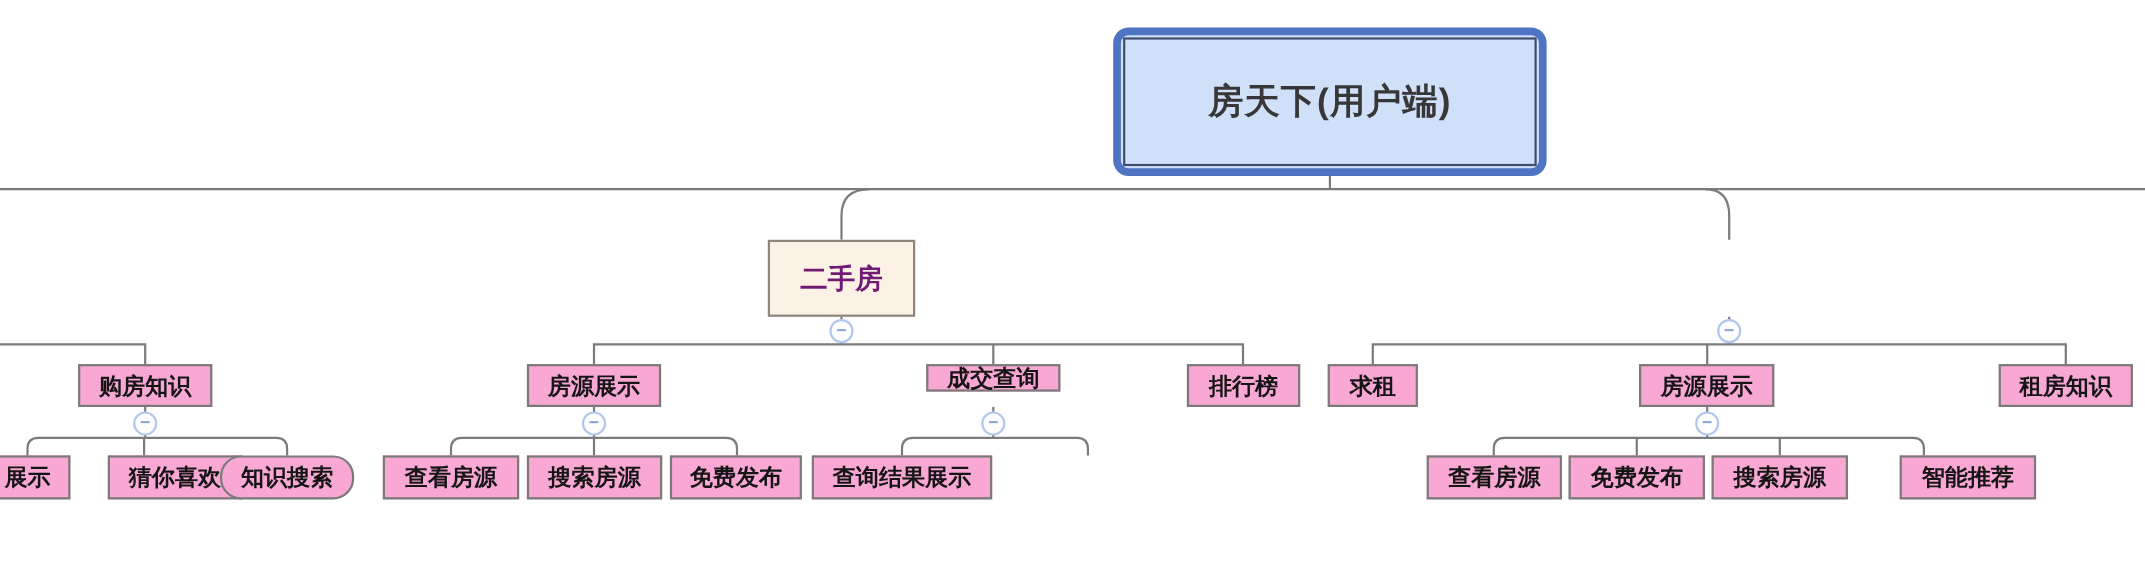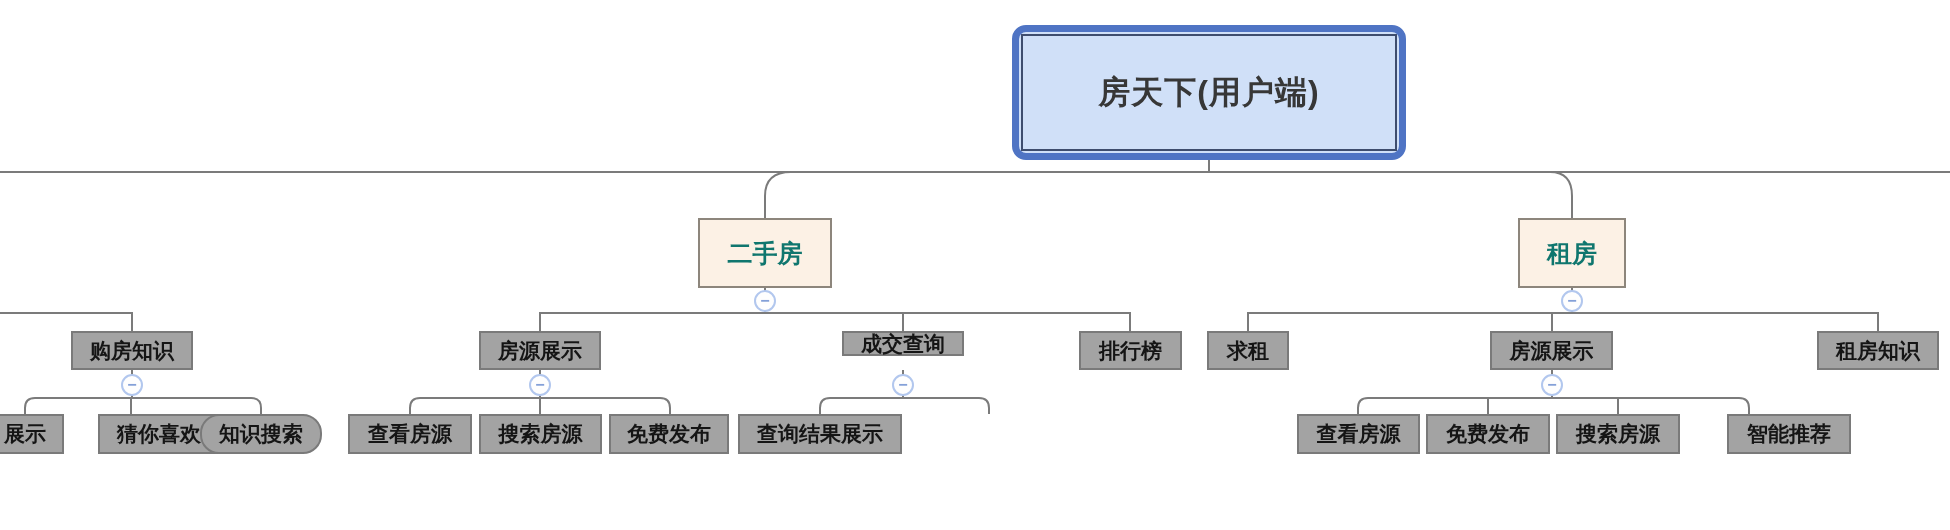--- a/index.html
+++ b/index.html
@@ -45,24 +45,24 @@
     font-size: 32px;
     font-weight: 700;
     color: #373737;
     letter-spacing: 1px;
   }
   .l1 {
     background: #fcf1e5;
     border: 2px solid #8d867c;
     font-size: 25px;
     font-weight: 600;
-    color: #0f766e;
+    color: #701a75;
   }
   .l2 {
-    background: #a3a3a3;
+    background: #f9a8d4;
     border: 2px solid #7a7a7a;
     font-size: 21px;
     font-weight: 600;
     color: #151515;
   }
   .minus {
     position: absolute;
     box-sizing: border-box;
     width: 22px;
     height: 22px;
@@ -113,21 +113,20 @@
     <path d="M1358 414 V408 Q1358 398 1368 398 H1739 Q1749 398 1749 408 V414"></path>
     <path d="M1488 398 V414"></path>
     <path d="M1618 398 V414"></path>
   </svg>
 
   <div class="node root-node" style="left:1012px; top:25px; width:394px; height:135px;">
     <div class="root-inner">房天下(用户端)</div>
   </div>
 
   <div class="node l1" style="left:698px; top:218px; width:134px; height:70px;">二手房</div>
-  <div class="node l1" style="left:1518px; top:218px; width:108px; height:70px;">租房</div>
 
   <div class="node l2" style="left:71px; top:331px; width:122px; height:39px;">购房知识</div>
   <div class="node l2" style="left:479px; top:331px; width:122px; height:39px;">房源展示</div>
   <div class="node l2" style="left:842px; top:331px; width:122px; height:25px;">成交查询</div>
   <div class="node l2" style="left:1079px; top:331px; width:103px; height:39px;">排行榜</div>
   <div class="node l2" style="left:1207px; top:331px; width:82px; height:39px;">求租</div>
   <div class="node l2" style="left:1490px; top:331px; width:123px; height:39px;">房源展示</div>
   <div class="node l2" style="left:1817px; top:331px; width:122px; height:39px;">租房知识</div>
 
   <div class="node l2" style="left:-14px; top:414px; width:78px; height:40px;">展示</div>

